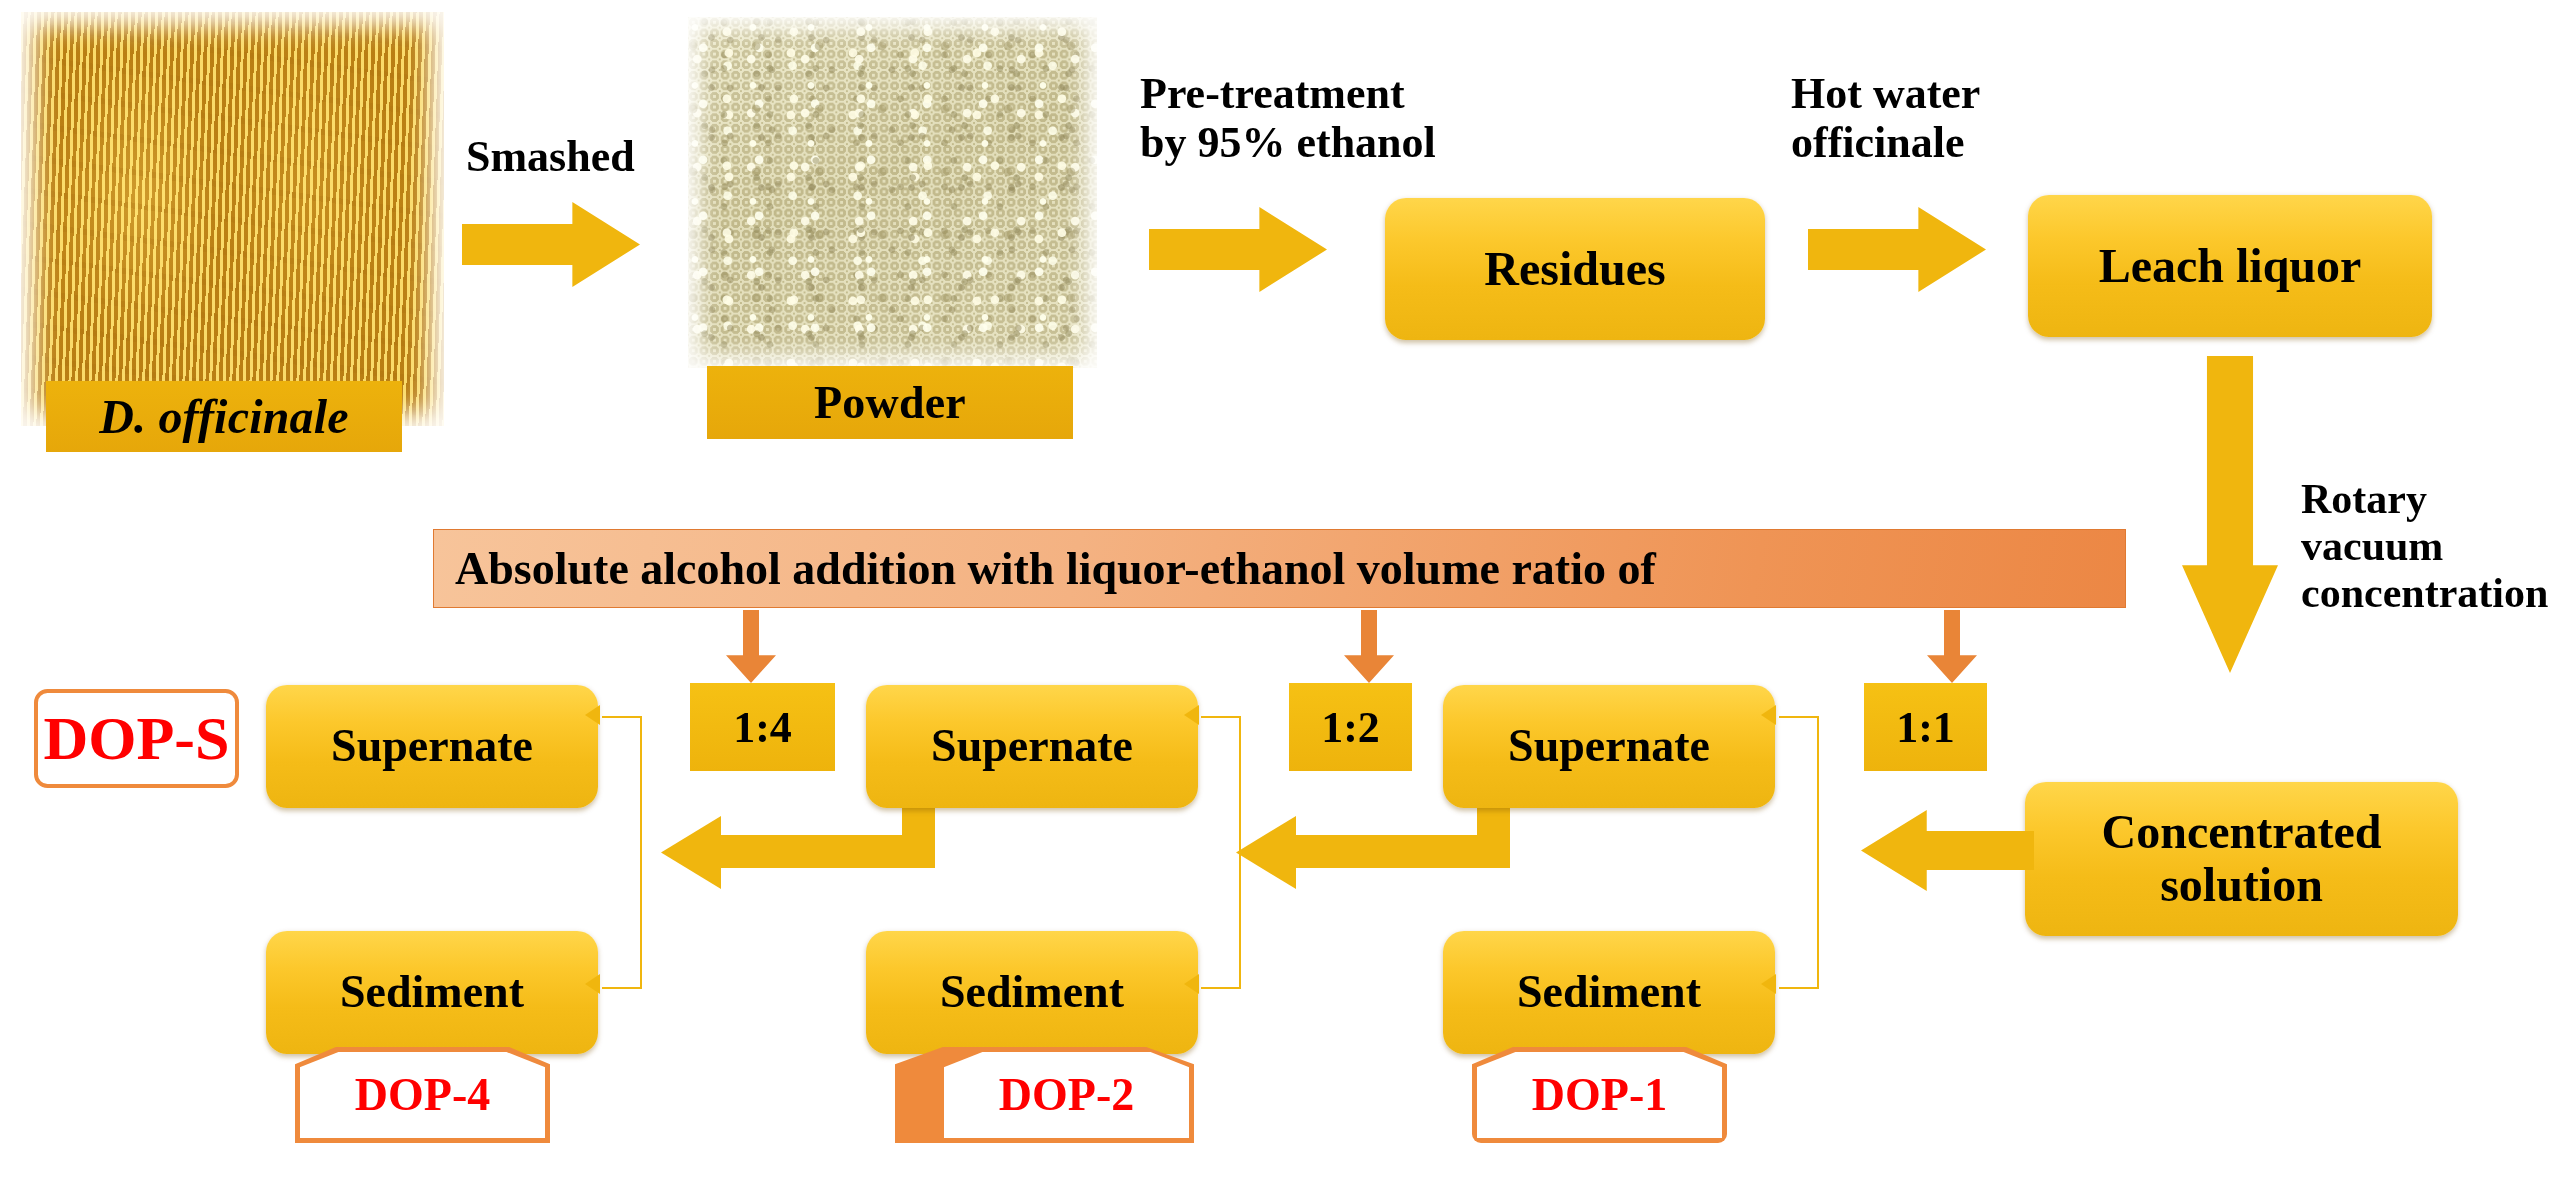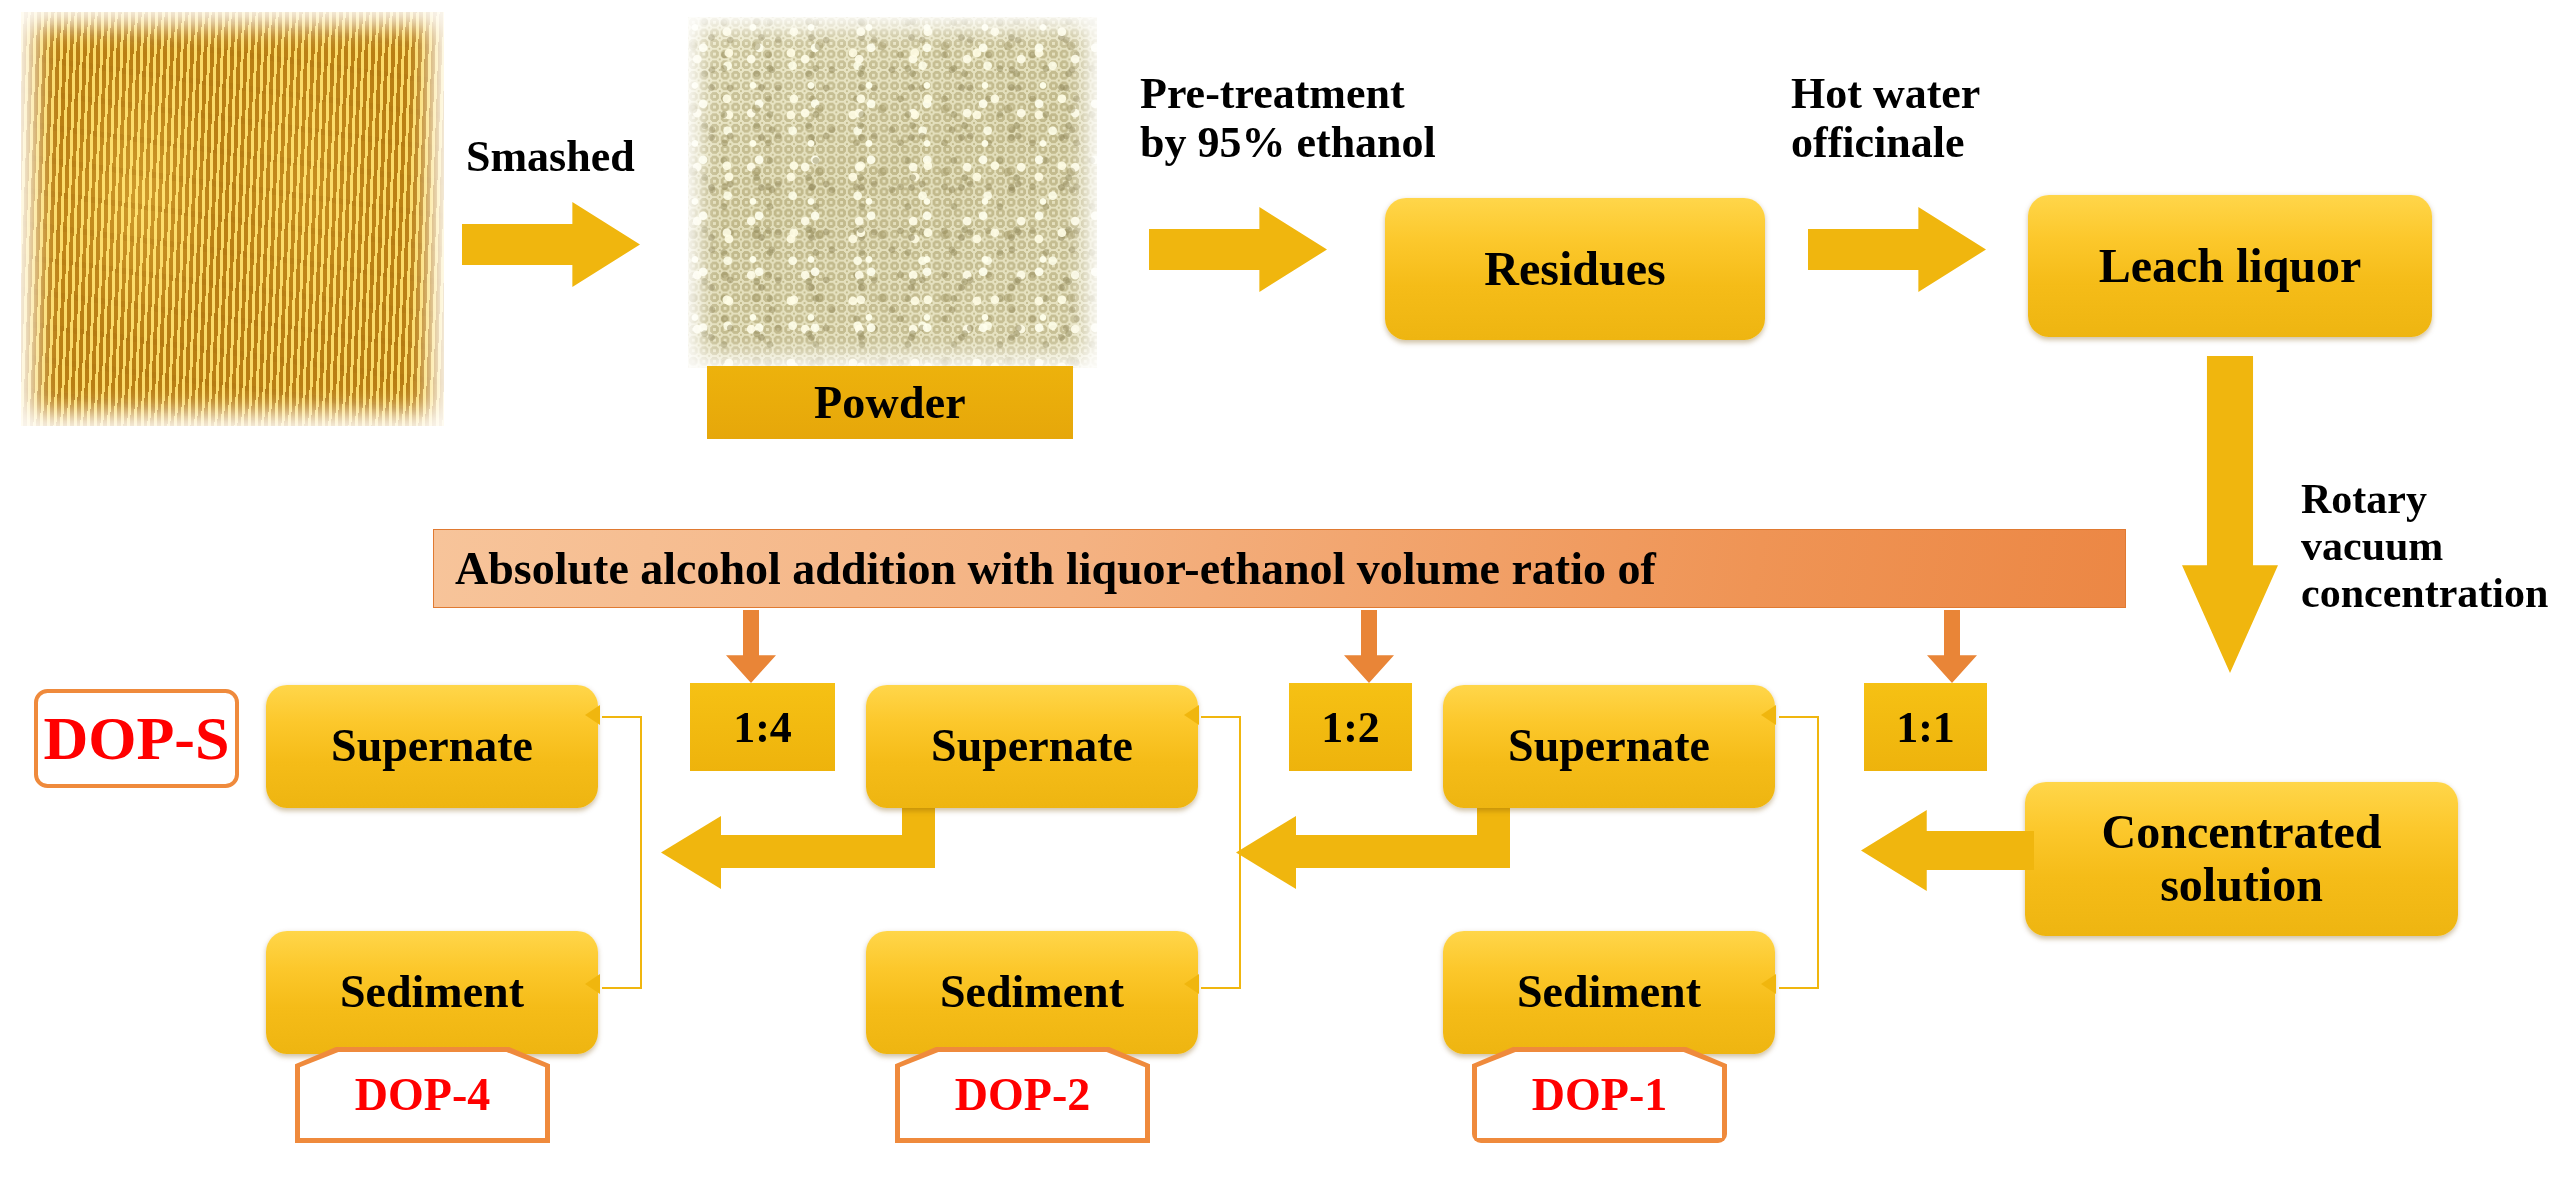--- a/index.html
+++ b/index.html
@@ -219,20 +219,21 @@
     border-bottom: 10.6px solid transparent;
     border-right: 15.4px solid #f0b60e;
   }
 </style>
 </head>
 <body>
 
 <div id="canvas">
 
   <div class="photo photo-officinale"></div>
+  <div class="caption-box italic" style="left:46px; top:381px; width:356px; height:71px; font-size:48px;">D. officinale</div>
 
   <div class="text-label" style="left:466px; top:132px; font-size:44px;">Smashed</div>
   <div class="arrow-right" style="left:462px; top:202px; width:178px; height:85px;"></div>
 
   <div class="photo photo-powder"></div>
   <div class="caption-box" style="left:707px; top:366px; width:366px; height:73px; font-size:46px;">Powder</div>
 
   <div class="text-label" style="left:1140px; top:69px; font-size:44px;">Pre-treatment
 by 95% ethanol</div>
   <div class="arrow-right" style="left:1149px; top:207px; width:178px; height:85px;"></div>
@@ -291,21 +292,21 @@
   <div class="ratio-chip" style="left:1289px; top:683px; width:123px; height:88px; font-size:44px;">1:2</div>
 
   <div class="node" style="left:866px; top:673px; width:332px; height:123px; font-size:46px;">Supernate</div>
 
   <div class="node" style="left:866px; top:919px; width:332px; height:123px; font-size:46px;">Sediment</div>
 
   <div class="thin-connector" style="left:1201px; top:716px; width:38px; height:269px;"></div>
   <div class="thin-head" style="left:1184px; top:705px;"></div>
   <div class="thin-head" style="left:1184px; top:974px;"></div>
 
-  <div class="notch-wrap" style="left:895px; top:1047px; width:255px; height:96px;">
+  <div class="notch-wrap" style="left:895px; top:1047px; width:255px; height:96px;padding-left:44px;">
     <div class="notch-inner" style="font-size:46px;">DOP-2</div>
   </div>
 
   <div class="ratio-chip" style="left:1864px; top:683px; width:123px; height:88px; font-size:44px;">1:1</div>
 
   <div class="node" style="left:1443px; top:673px; width:332px; height:123px; font-size:46px;">Supernate</div>
 
   <div class="node" style="left:1443px; top:919px; width:332px; height:123px; font-size:46px;">Sediment</div>
 
   <div class="thin-connector" style="left:1779px; top:716px; width:38px; height:269px;"></div>

